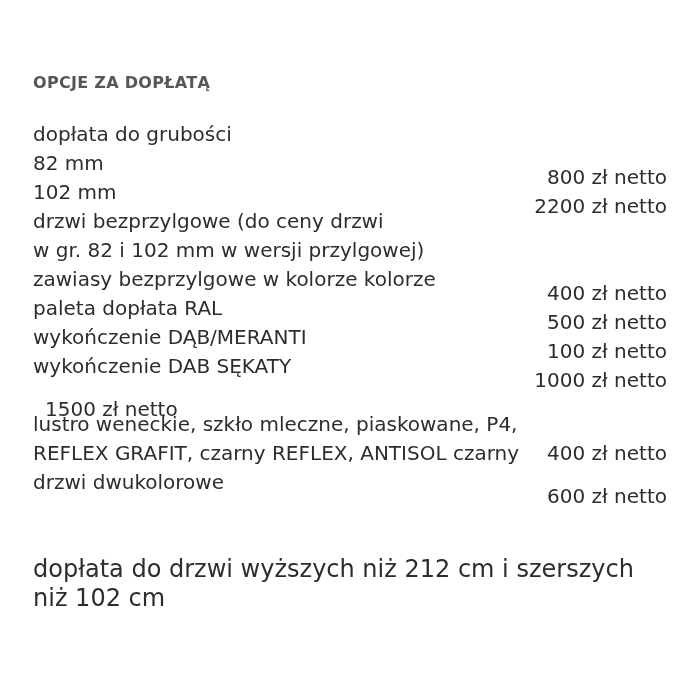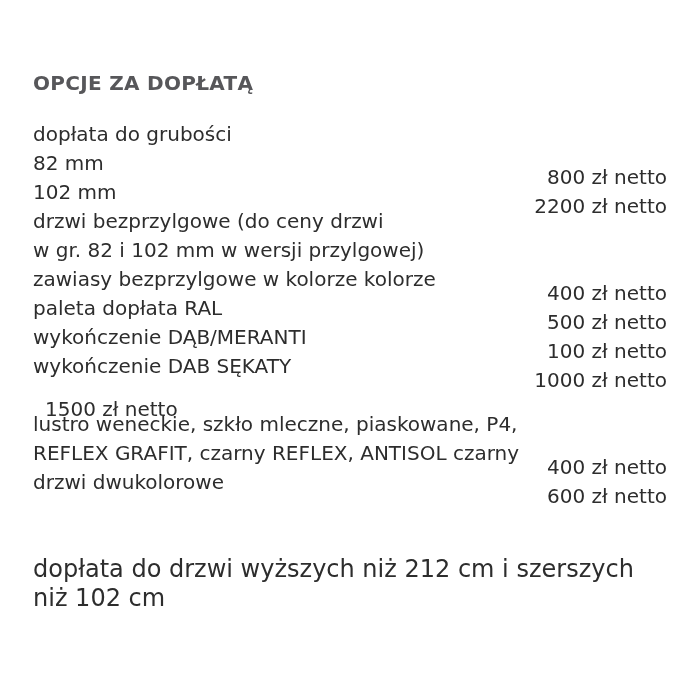--- a/index.html
+++ b/index.html
@@ -12,33 +12,33 @@
     width: 700px;
     height: 700px;
     box-sizing: border-box;
     background: #ffffff;
     padding: 70px 33px 0 33px;
     overflow: hidden;
     font-family: "DejaVu Sans", "Liberation Sans", sans-serif;
   }
   .title {
     margin: 0;
-    font-size: 20px;
+    font-size: 16px;
     font-weight: 700;
     line-height: 26px;
     letter-spacing: 0.3px;
     color: #57575a;
   }
   .list {
     margin-top: 24px;
   }
   .row {
     display: flex;
     justify-content: space-between;
-    align-items: flex-end;
+    align-items: center;
   }
   .label {
     font-size: 20px;
     line-height: 29px;
     color: #2d2d2d;
     white-space: pre-line;
   }
   .price {
     font-size: 20px;
     line-height: 29px;

